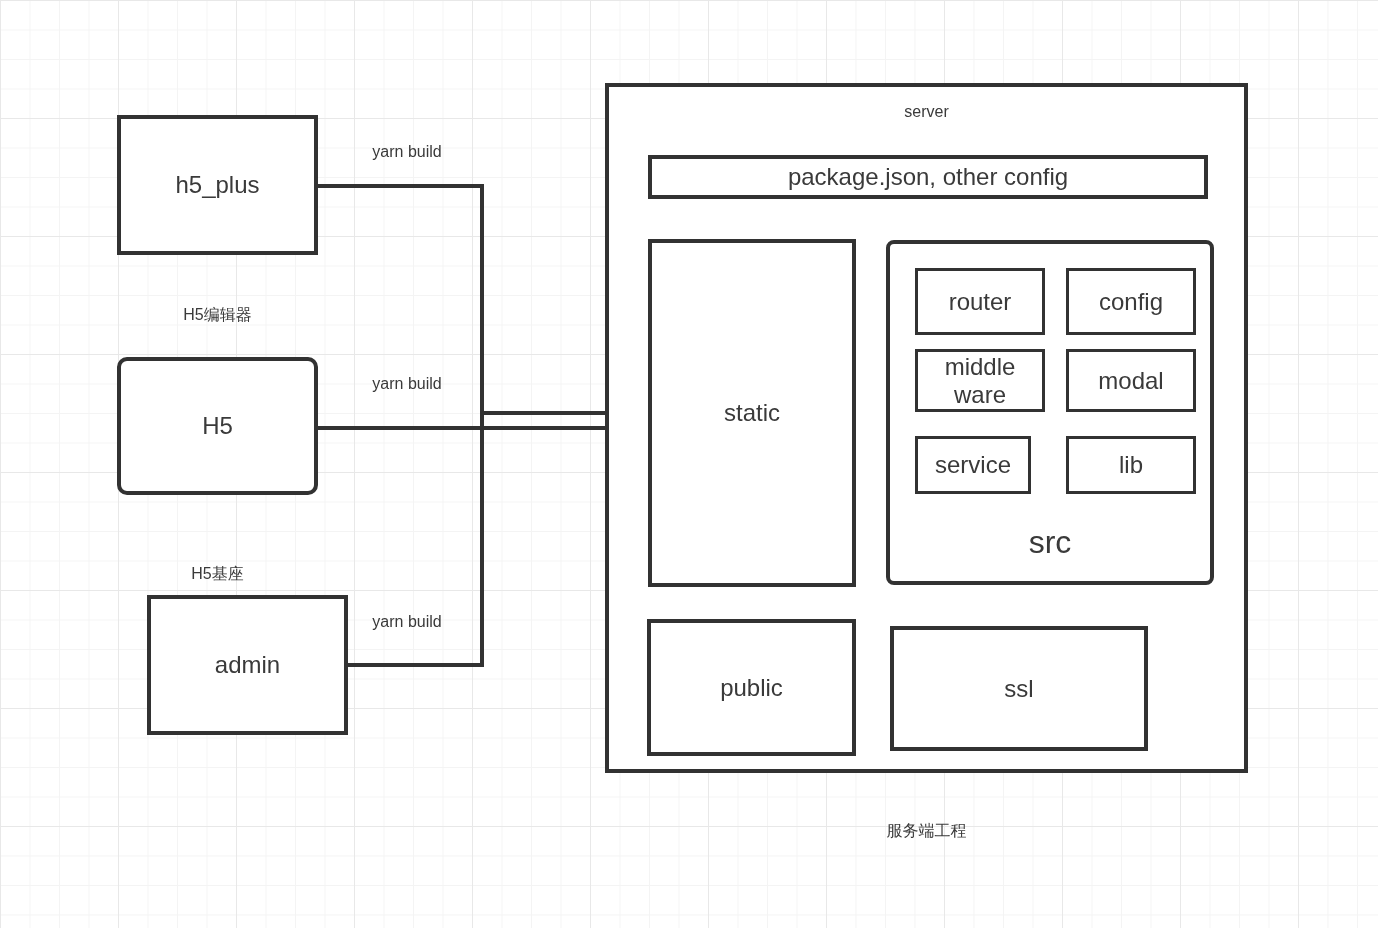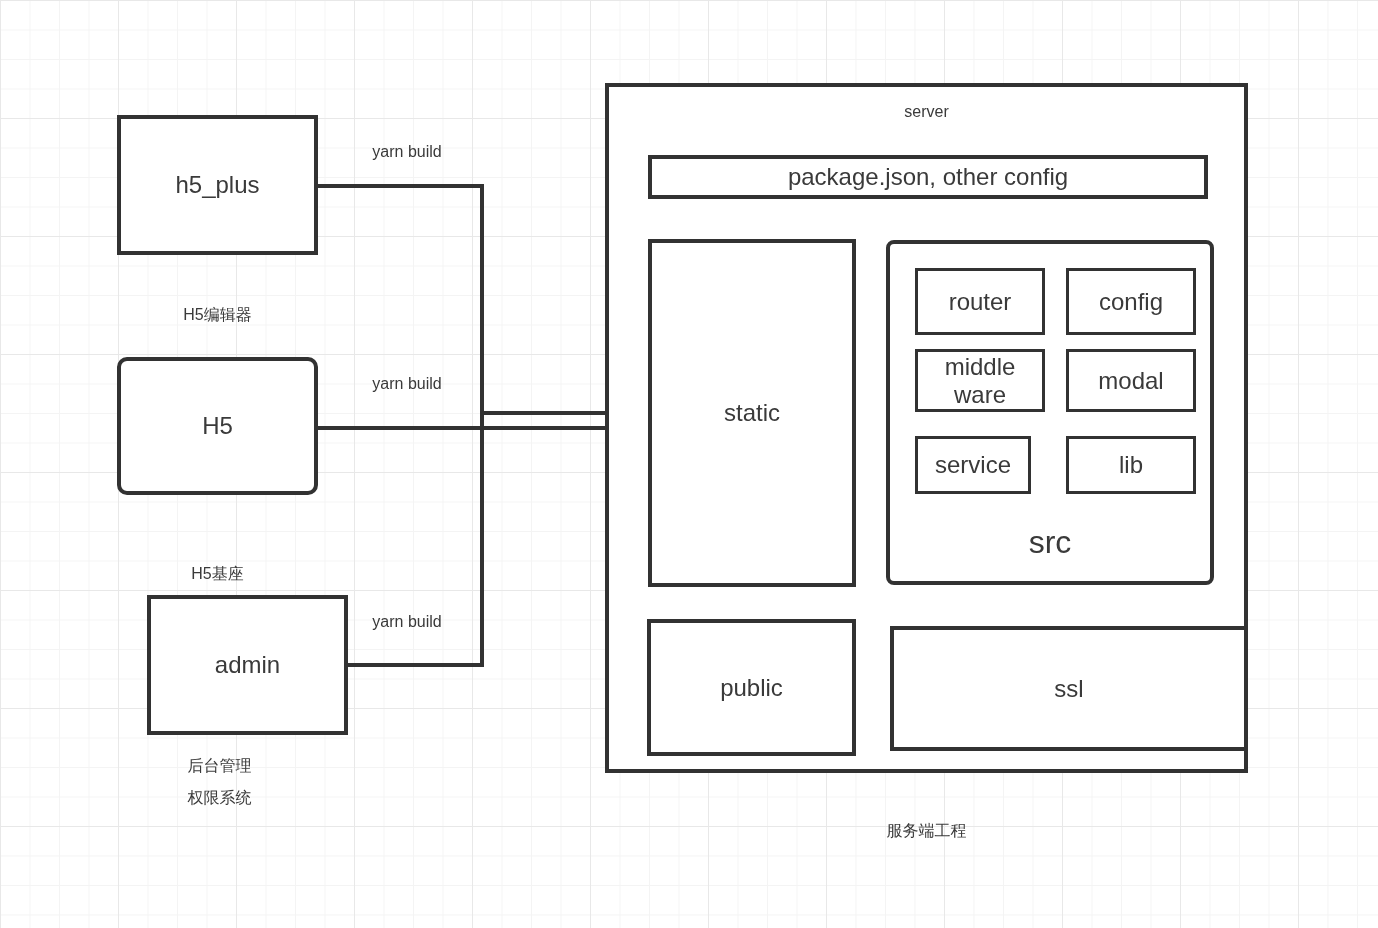--- a/index.html
+++ b/index.html
@@ -89,24 +89,20 @@
 
   <div class="box" style="left:117px; top:357px; width:201px; height:138px;border-radius:10px;">
     <span>H5</span>
   </div>
   <div class="label" style="left:117px; top:532px; width:201px;margin-top:32px;">H5基座</div>
   <div class="label" style="left:317px; top:374px; width:180px;">yarn build</div>
 
   <div class="box" style="left:119px; top:595px; width:201px; height:140px;margin-left:28px;">
     <span>admin</span>
   </div>
-  <div class="label wrap" style="left:119px; top:750px; width:201px; line-height:32px;">
-    <span>后台管理</span><br>
-    <span>权限系统</span>
-  </div>
   <div class="label" style="left:317px; top:612px; width:180px;">yarn build</div>
 
   <div class="box" style="left:605px; top:83px; width:643px; height:690px; justify-content:flex-start; align-items:flex-start;"></div>
   <div class="label" style="left:605px; top:102px; width:643px;">server</div>
 
   <div class="box" style="left:648px; top:155px; width:560px; height:44px;">
     <span>package.json, other config</span>
   </div>
 
   <div class="box" style="left:648px; top:239px; width:208px; height:348px;">
@@ -132,19 +128,19 @@
     <div class="box thin" style="left:176px; top:192px; width:130px; height:58px;">
       <span>lib</span>
     </div>
     <div class="src-label">src</div>
   </div>
 
   <div class="box" style="left:647px; top:619px; width:209px; height:137px;">
     <span>public</span>
   </div>
 
-  <div class="box" style="left:890px; top:626px; width:358px; height:125px;">
+  <div class="box" style="left:890px; top:626px; width:258px; height:125px;">
     <span>ssl</span>
   </div>
 
   <div class="label" style="left:605px; top:821px; width:643px;">服务端工程</div>
 
 </div>
 
 </body></html>

